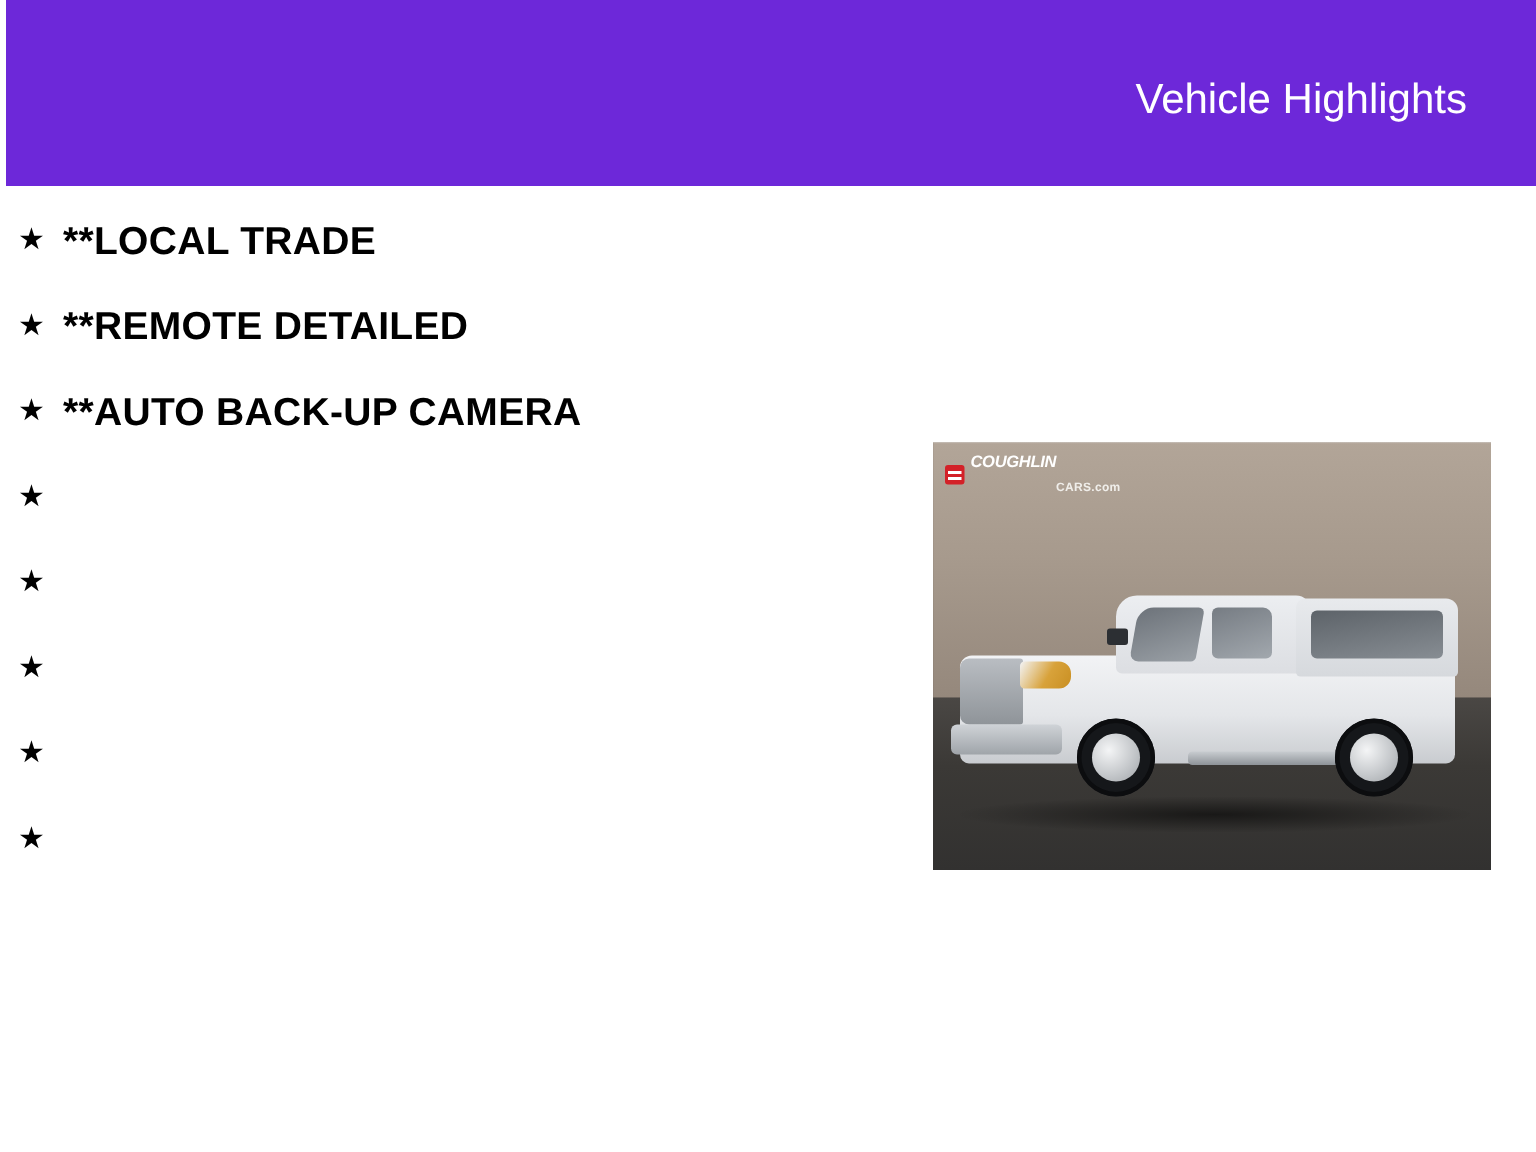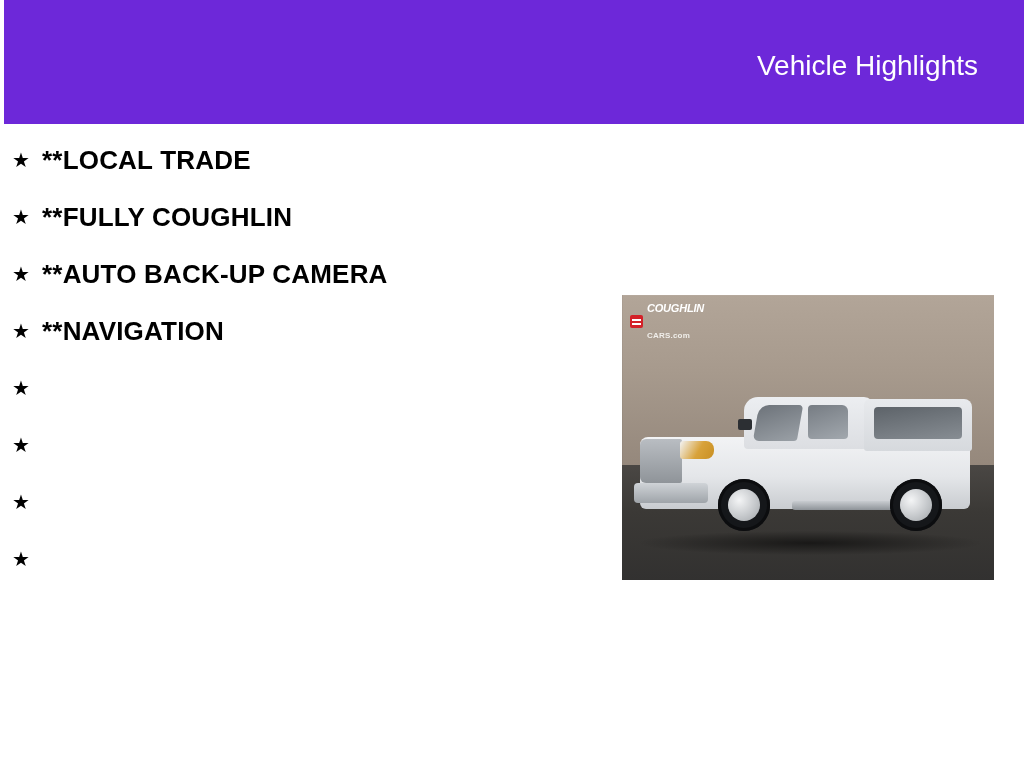--- a/index.html
+++ b/index.html
@@ -257,21 +257,21 @@
   .wm-badge:after {
     content: "";
     position: absolute;
     left: 2px; top: 4px;
     width: 9px; height: 2px;
     background: #ffffff;
     box-shadow: 0 4px 0 #ffffff;
   }
   .wm-text {
     display: flex;
-    flex-direction: column;
+    flex-direction: row;
     line-height: 1;
   }
   .wm-main {
     font-size: 11px;
     font-weight: bold;
     font-style: italic;
     color: #ffffff;
     letter-spacing: -0.2px;
   }
   .wm-sub {
@@ -293,31 +293,30 @@
 
   <div class="highlights">
 
     <div class="hl-item">
       <span class="hl-bullet">★</span>
       <span class="hl-text">**LOCAL TRADE</span>
     </div>
 
     <div class="hl-item">
       <span class="hl-bullet">★</span>
-      <span class="hl-text">**FULLY COUGHLIN</span>
+      <span class="hl-text">**REMOTE DETAILED</span>
     </div>
 
     <div class="hl-item">
       <span class="hl-bullet">★</span>
       <span class="hl-text">**AUTO BACK-UP CAMERA</span>
     </div>
 
     <div class="hl-item">
       <span class="hl-bullet">★</span>
-      <span class="hl-text">**NAVIGATION</span>
     </div>
 
     <div class="hl-item">
       <span class="hl-bullet">★</span>
     </div>
 
     <div class="hl-item">
       <span class="hl-bullet">★</span>
     </div>
 

